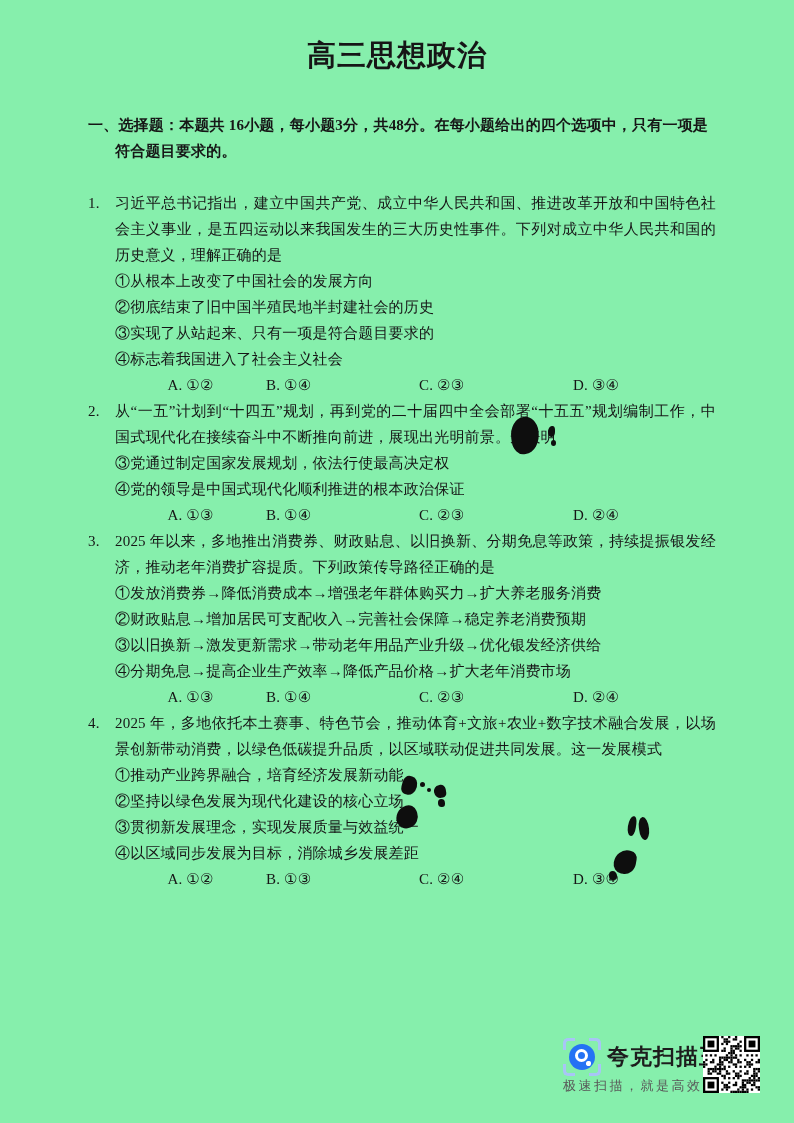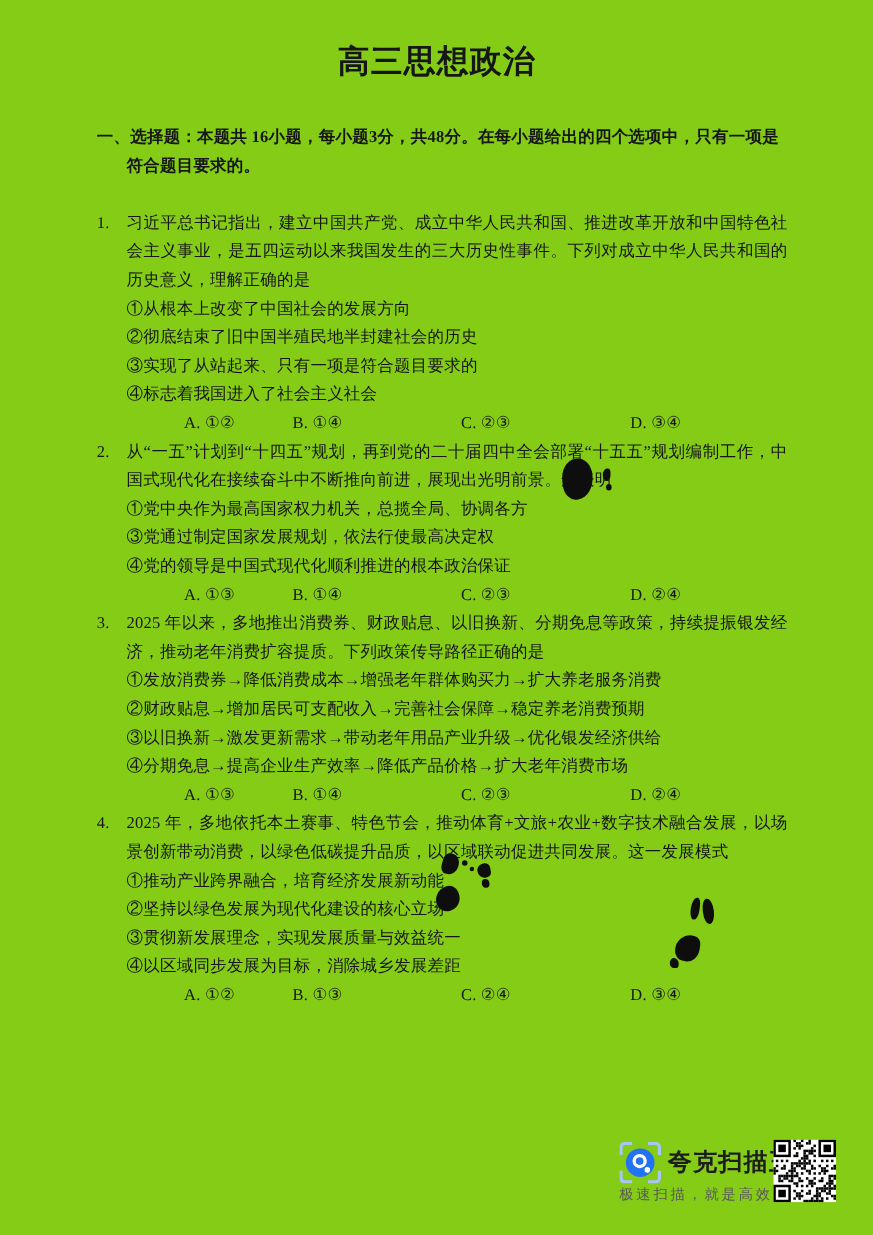--- a/index.html
+++ b/index.html
@@ -1,16 +1,16 @@
 <!DOCTYPE html>
 <html><head>
 <meta charset="utf-8">
 <style>
   html,body{margin:0;padding:0;background:#ffffff;}
-  .page{position:relative;width:794px;height:1123px;background:#84cc16;overflow:hidden;
+  .page{position:relative;width:794px;height:1123px;background:#86efac;overflow:hidden;
         font-family:"Liberation Serif","DejaVu Serif",serif;color:#161616;}
 
   .doc-title{position:absolute;top:36px;left:0;width:100%;text-align:center;
              font-size:29px;font-weight:700;letter-spacing:1px;}
 
   .content{position:absolute;left:88px;top:112px;width:628px;
            font-size:15px;line-height:26px;letter-spacing:0.2px;}
 
   .intro{font-weight:700;padding-left:27px;text-indent:-27px;margin-bottom:26px;}
 
@@ -78,21 +78,20 @@
           <span class="opt o3">C. ②③</span>
           <span class="opt o4">D. ③④</span>
         </div>
       </div>
     </div>
 
     <div class="question">
       <span class="qnum">2.</span>
       <div class="qbody">
         <div class="stem">从“一五”计划到“十四五”规划，再到党的二十届四中全会部署“十五五”规划编制工作，中国式现代化在接续奋斗中不断推向前进，展现出光明前景。这表明</div>
-        <div class="item">①党中央作为最高国家权力机关，总揽全局、协调各方</div>
         <div class="item">③党通过制定国家发展规划，依法行使最高决定权</div>
         <div class="item">④党的领导是中国式现代化顺利推进的根本政治保证</div>
         <div class="opts">
           <span class="opt o1">A. ①③</span>
           <span class="opt o2">B. ①④</span>
           <span class="opt o3">C. ②③</span>
           <span class="opt o4">D. ②④</span>
         </div>
       </div>
     </div>

